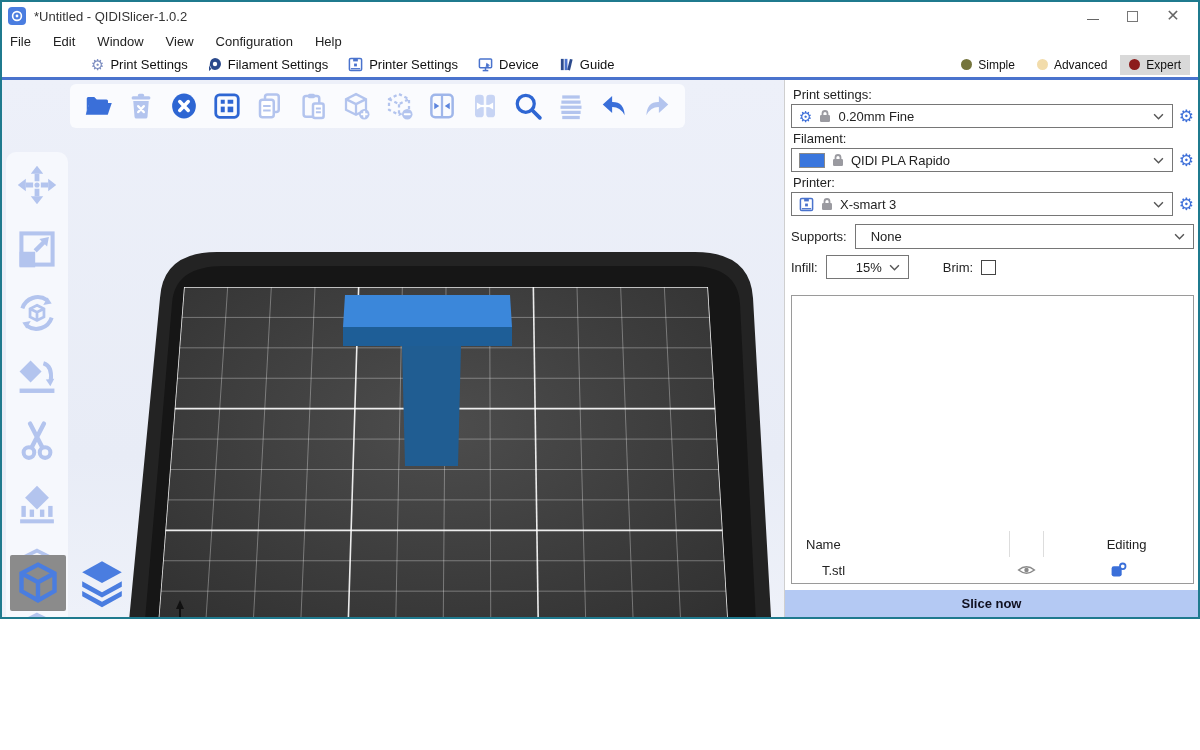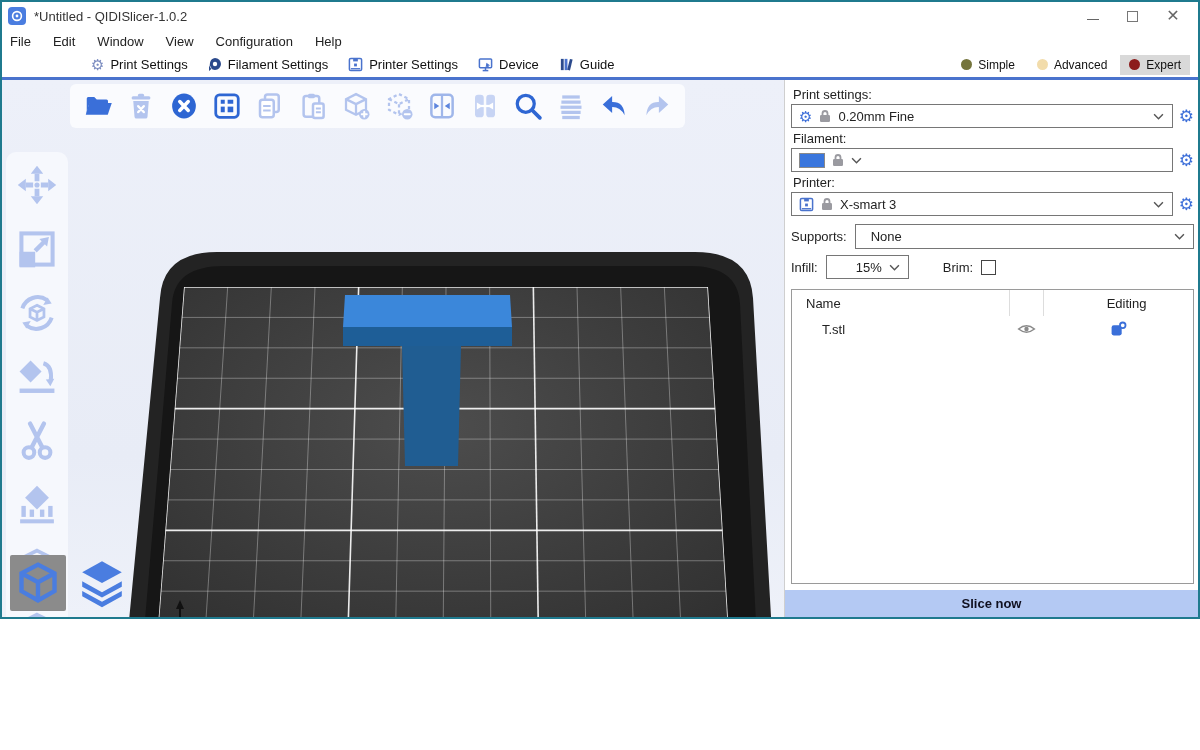--- a/index.html
+++ b/index.html
@@ -55,21 +55,21 @@
   .gear { color:#3d6fd9; font-size:17px; line-height:1; cursor:default; }
   .gear.small { font-size:15px; }
   .swatch { width:26px; height:15px; background:#3a76dd; border:1px solid #8a8a8a; }
   .supports-row { display:flex; align-items:center; gap:8px; margin-top:8px; }
   .supports-row .combo { height:25px; }
   .infill-row { display:flex; align-items:center; gap:8px; margin-top:6px; font-size:13px; color:#222; }
   .combo.small-combo { flex:0 0 80px;padding-left:29px; }
   .checkbox { width:15px; height:15px; border:1px solid #444; background:#fff; display:inline-block; }
   .brim-label { margin-left:26px; }
 
-  .objlist { margin-top:10px; flex:1; border:1px solid #9a9a9a; display:flex; flex-direction:column; min-height:0; font-size:13px; color:#222; }
+  .objlist { margin-top:16px; flex:1; border:1px solid #9a9a9a; display:flex; flex-direction:column; min-height:0; font-size:13px; color:#222;justify-content:flex-end; }
   .objlist-header { display:grid; grid-template-columns:1fr 34px 150px; height:26px; align-items:center; }
   .objlist-header .hc { padding-left:14px; height:100%; display:flex; align-items:center; }
   .objlist-header .hc.mid, .objlist-header .hc.ed { border-left:1px solid #ddd; }
   .objlist-header .hc.ed { justify-content:center; padding-left:16px; }
   .objrow { display:grid; grid-template-columns:1fr 34px 150px; height:26px; align-items:center; }
   .objrow .name { padding-left:30px; }
   .objrow .cell-c { display:flex; justify-content:center; }
 
   .slice-btn { height:27px; margin:6px -4px 0 -6px; background:#b4c9f3; display:flex; align-items:center; justify-content:center; font-size:13px; font-weight:bold; color:#101020; cursor:default; flex:0 0 auto; }
 </style>
@@ -433,20 +433,21 @@
       </div>
 
       <div class="p-label">Filament:</div>
       <div class="combo-row">
         <div class="combo">
           <span class="swatch" style="background: rgb(58, 118, 221);"></span>
           <svg width="12" height="14" viewBox="0 0 12 14">
               <rect x="1" y="6" width="10" height="7" rx="1.2" fill="#9a9aa0"></rect>
               <path d="M3.5 6 V4.5 a2.5 2.5 0 0 1 5 0 V6" stroke="#9a9aa0" stroke-width="1.8" fill="none"></path>
             </svg>
+          <span class="val">QIDI PLA Rapido</span>
           <svg width="11" height="7" viewBox="0 0 10 6">
               <polyline points="1,1 5,5 9,1" fill="none" stroke="#555" stroke-width="1.3"></polyline>
             </svg>
         </div>
         <span class="gear">⚙</span>
       </div>
 
       <div class="p-label">Printer:</div>
       <div class="combo-row">
         <div class="combo">

